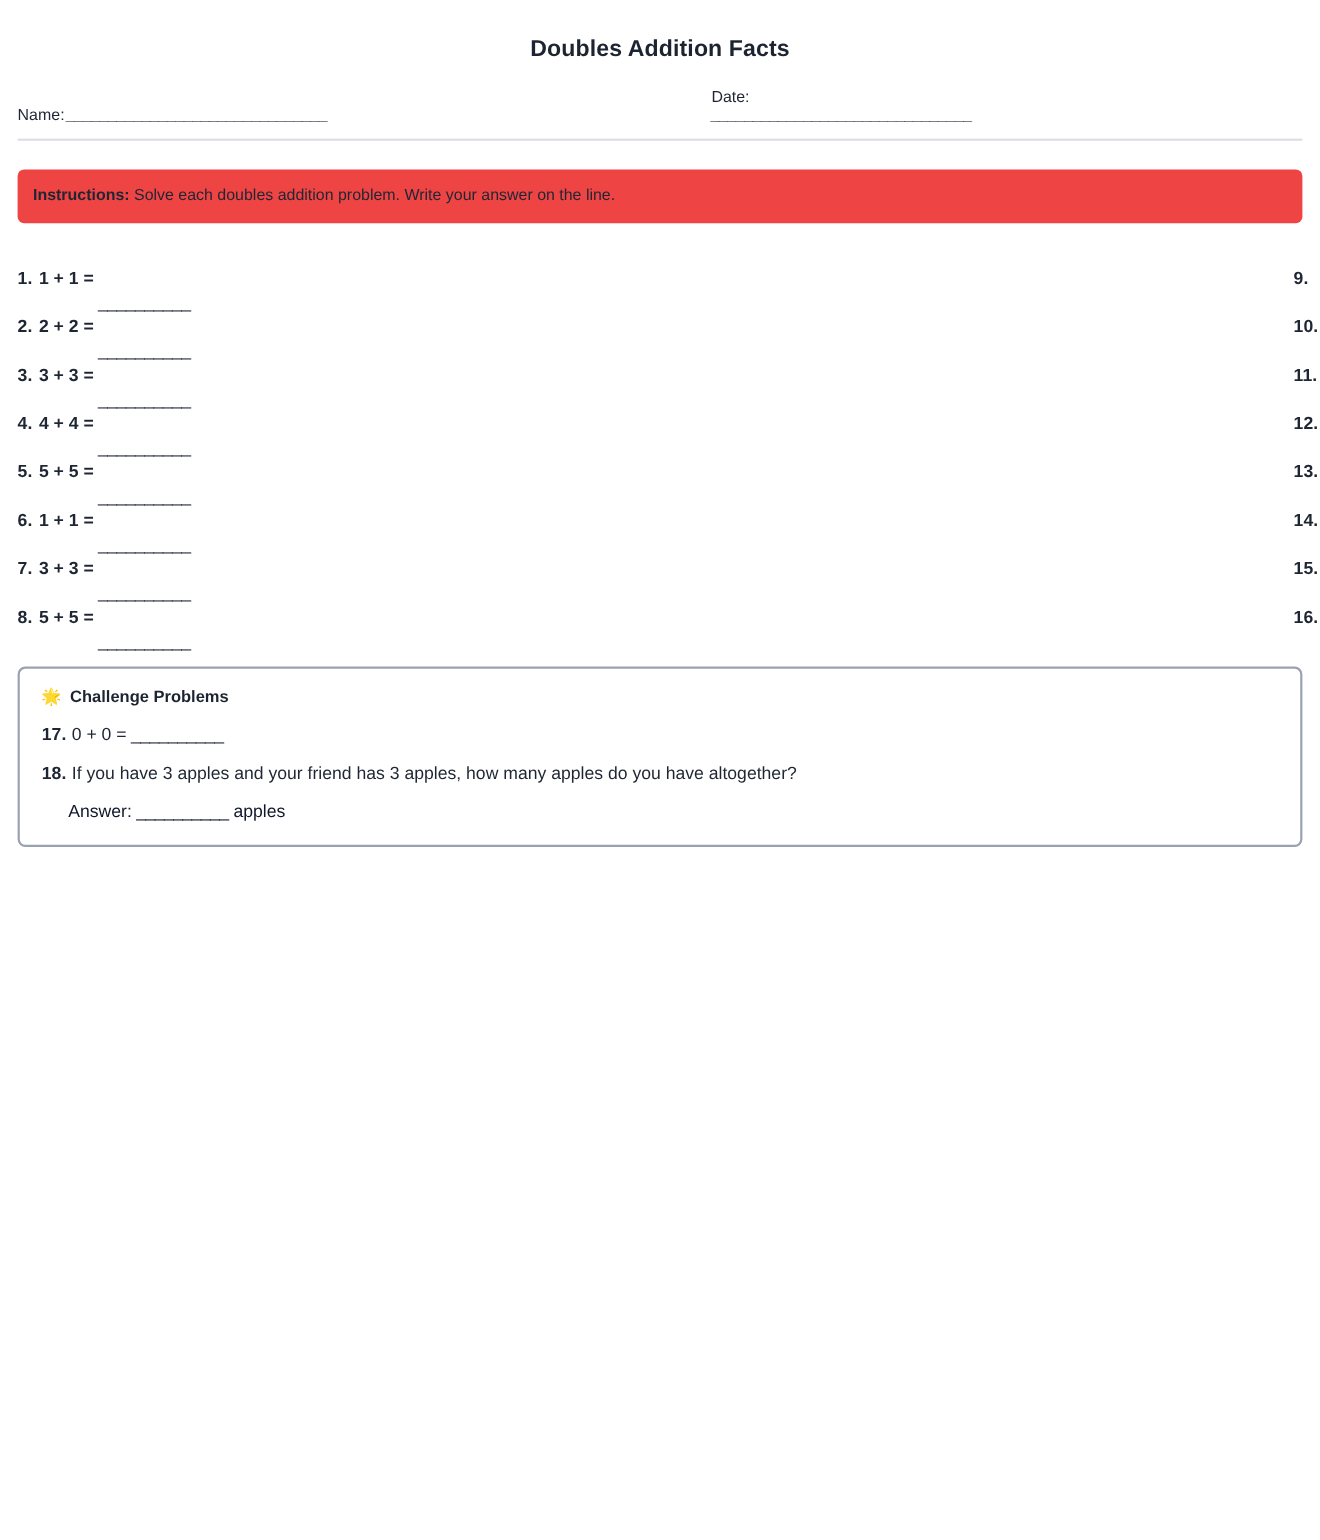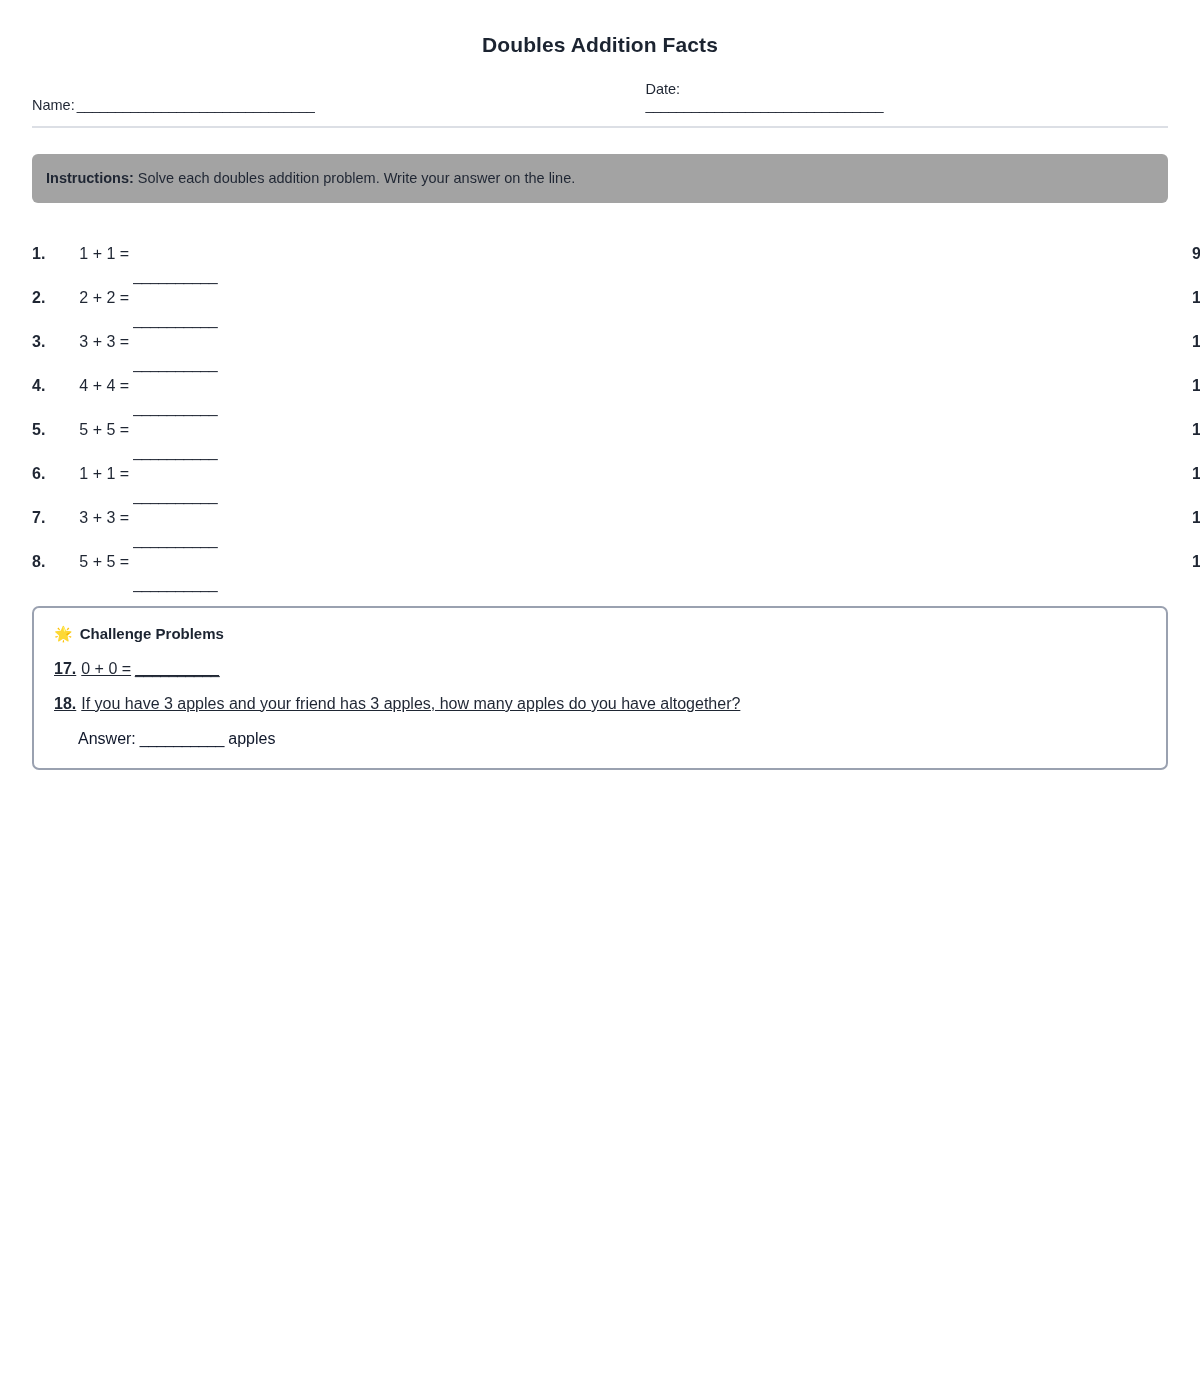--- a/index.html
+++ b/index.html
@@ -11,21 +11,21 @@
   body {
     width: 1200px;
     height: 1400px;
     font-family: "Liberation Sans", sans-serif;
     color: #1f2633;
     -webkit-font-smoothing: antialiased;
   }
   .page {
     width: 1200px;
     height: 1400px;
-    padding: 0 32px;
+    padding: 0 16px;
     position: relative;
   }
   .worksheet-title {
     text-align: center;
     font-size: 21px;
     font-weight: bold;
     color: #1c2431;
     margin: 0;
     padding-top: 33px;
     letter-spacing: 0.1px;
@@ -43,30 +43,31 @@
     align-items: baseline;
     white-space: nowrap;
   }
   .name-field { width: 54%; }
   .date-field { width: 46%; justify-content: flex-end; flex-direction: column; }
   .field-label { margin-right: 2px; }
   .field-rule {
     letter-spacing: -0.4px;
     color: #1f2633;
     font-size: 14.5px;
+    font-style: italic;
   }
   .header-divider {
     margin-top: 13px;
     height: 2px;
     background: #dcdfe5;
     width: 100%;
   }
   .instructions {
     margin-top: 26px;
-    background: #a3a3a3;
+    background: #ef4444;
     border-radius: 6px;
     padding: 15px 16px 15px 14px;
     font-size: 14.5px;
     line-height: 1.3;
     color: #1f2633;
   }
   .instructions b { font-weight: bold; }
   .problems-grid {
     margin-top: 29px;
     display: grid;
@@ -80,21 +81,21 @@
     align-items: center;
     font-size: 16px;
     color: #1f2633;
     white-space: nowrap;
   }
   .problem-column.right .problem-row { padding-left: 580px; }
   .problem-num {
     font-weight: bold;
     margin-right: 6px;
   }
-  .problem-expr { font-weight: normal; margin-left: 28px; }
+  .problem-expr { font-weight: bold; }
   .answer-rule {
     letter-spacing: -0.5px;
     margin-left: 4px;
     margin-top: 44px;
   }
   .challenge-box {
     margin-top: 22px;
     border: 2px solid #9aa1b0;
     border-radius: 7px;
     padding: 17px 20px 20px 20px;
@@ -107,21 +108,20 @@
     align-items: center;
     gap: 7px;
     margin-bottom: 18px;
   }
   .star-icon { font-size: 15px; line-height: 1; }
   .challenge-row {
     font-size: 16px;
     color: #1f2633;
     margin-bottom: 17px;
     white-space: nowrap;
-    text-decoration: underline;
   }
   .challenge-row:last-child { margin-bottom: 0; }
   .challenge-row.word { white-space: normal; }
   .challenge-num { font-weight: bold; margin-right: 5px; }
   .challenge-answer {
     font-size: 16px;
     color: #0f172a;
     padding-left: 24px;
     white-space: nowrap;
   }

